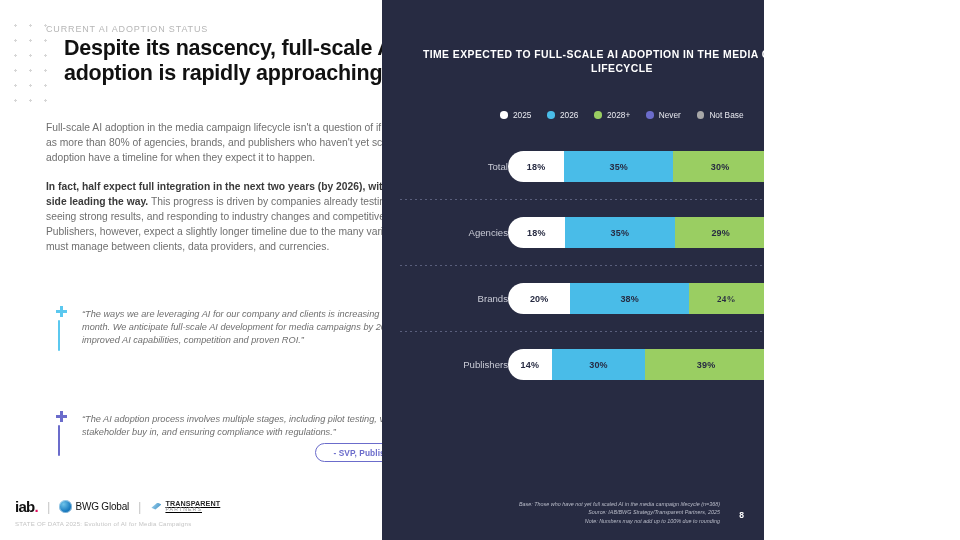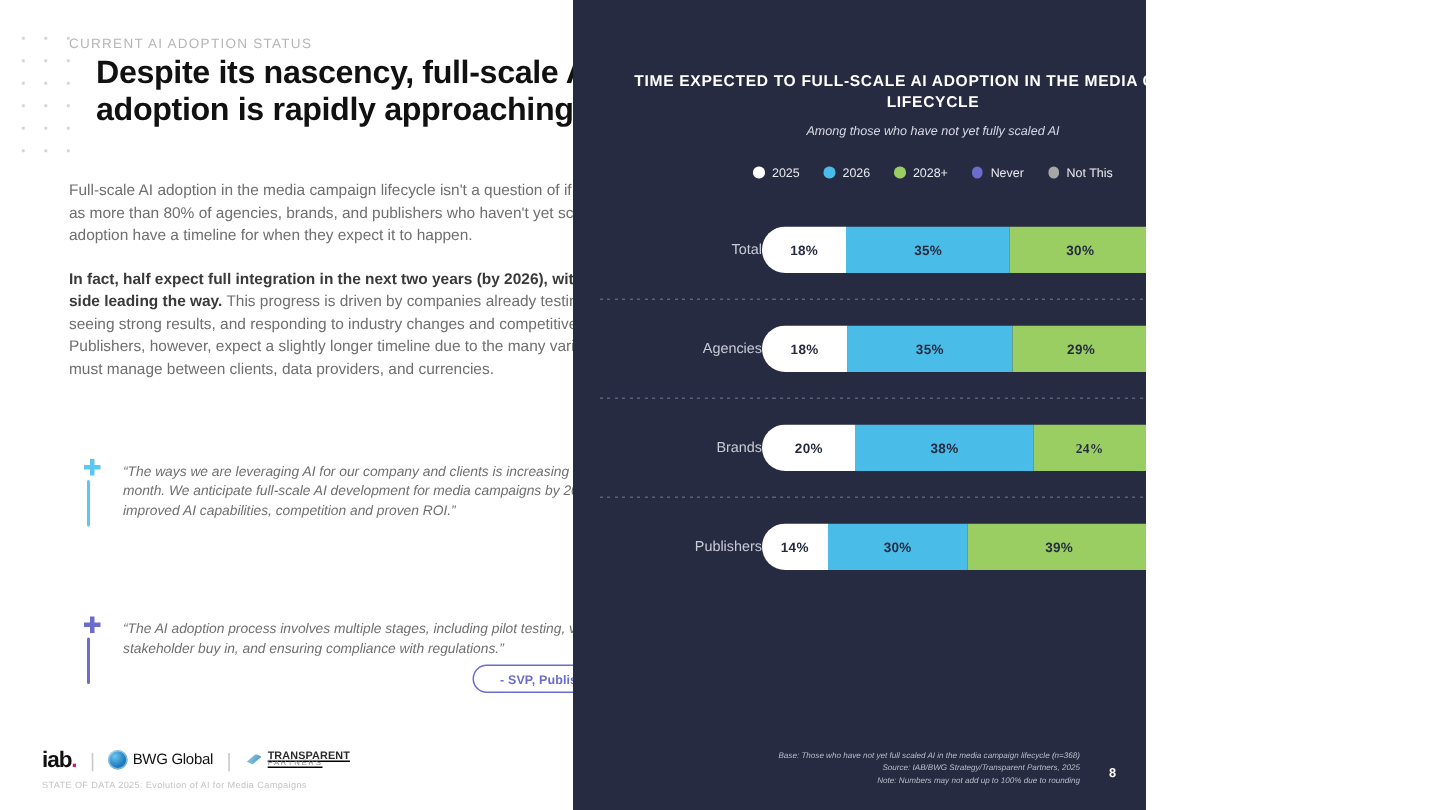--- a/index.html
+++ b/index.html
@@ -40,21 +40,21 @@
   .avatar{width:19px;height:19px;border-radius:50%;background:currentColor;position:relative;flex:0 0 19px;}
   .avatar:before{content:"";position:absolute;left:50%;top:3.7px;transform:translateX(-50%);
      width:6.6px;height:6.6px;border-radius:50%;background:#fff;}
   .avatar:after{content:"";position:absolute;left:50%;bottom:1.6px;transform:translateX(-50%);
      width:11.5px;height:7px;border-radius:6px 6px 0 0;background:#fff;}
 
   .q1{top:308px;color:#5bc8ef;}
   .q2{top:413px;color:#6b6ccb;}
 
   
-  .footer{position:absolute;left:28px;bottom:13px;}
+  .footer{position:absolute;left:15px;bottom:13px;}
   .logos{display:flex;align-items:center;gap:9px;height:16px;}
   .iab{font-size:15px;font-weight:800;color:#111;letter-spacing:-.7px;line-height:1;}
   .iab .dot{color:#e0115f;}
   .divider{color:#c9c9c9;font-size:13px;font-weight:300;line-height:1;}
   .bwg{display:flex;align-items:center;gap:3px;}
   .globe{width:13px;height:13px;border-radius:50%;
      background:radial-gradient(circle at 35% 32%, #6fc4ea 0%, #1a7cc0 58%, #0d5f9c 100%);
      box-shadow:inset 0 0 0 1px rgba(255,255,255,.45);}
   .bwgtxt{font-size:10px;font-weight:800;color:#111;letter-spacing:-.2px;}
   .bwgtxt span{font-weight:400;}
@@ -145,41 +145,40 @@
             <span class="t2">PARTNERS</span>
           </span>
         </span>
       </div>
       <div class="slideline">STATE OF DATA 2025: Evolution of AI for Media Campaigns</div>
     </div>
   </div>
 
   <div class="right">
     <div class="chart-title">TIME EXPECTED TO FULL-SCALE AI ADOPTION IN THE MEDIA CAMPAIGN LIFECYCLE</div>
-    <div class="chart-sub">Among those who have not yet fully scaled AI</div>
     <div class="legend" id="legend">
         <div class="lg">
           <i style="background: rgb(255, 255, 255);"></i>
           <span>2025</span>
         </div>
         <div class="lg">
           <i style="background: rgb(73, 188, 232);"></i>
           <span>2026</span>
         </div>
         <div class="lg">
           <i style="background: rgb(154, 206, 98);"></i>
           <span>2028+</span>
         </div>
         <div class="lg">
           <i style="background: rgb(107, 108, 203);"></i>
           <span>Never</span>
         </div>
         <div class="lg">
           <i style="background: rgb(167, 167, 167);"></i>
-          <span>Not This</span>
+          <span>Not Base</span>
         </div>
       </div>
     <div class="rows" id="rows">
         <div class="row">
           <div class="rowlab">Total</div>
           <div class="bar">
             <div class="seg" style="background: rgb(255, 255, 255); color: rgb(39, 43, 66); flex: 18 0 0px;">18%</div>
             <div class="seg" style="background: rgb(73, 188, 232); color: rgb(39, 43, 66); flex: 35 0 0px;">35%</div>
             <div class="seg" style="background: rgb(154, 206, 98); color: rgb(39, 43, 66); flex: 30 0 0px;">30%</div>
             <div class="seg" style="background: rgb(107, 108, 203); color: rgb(255, 255, 255); flex: 6 0 0px;">6%</div>

